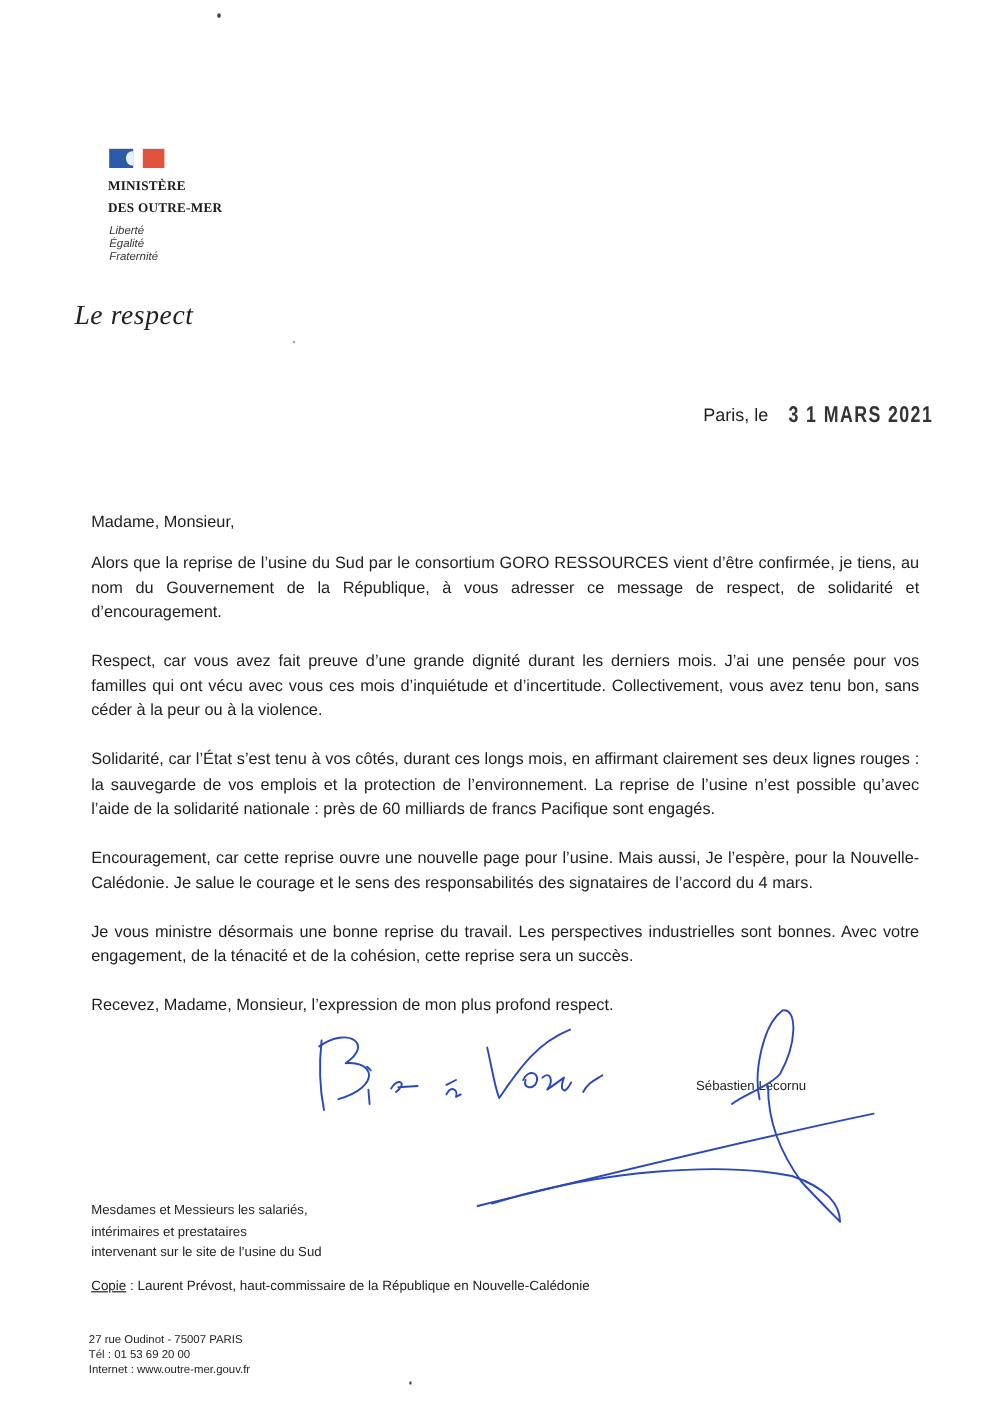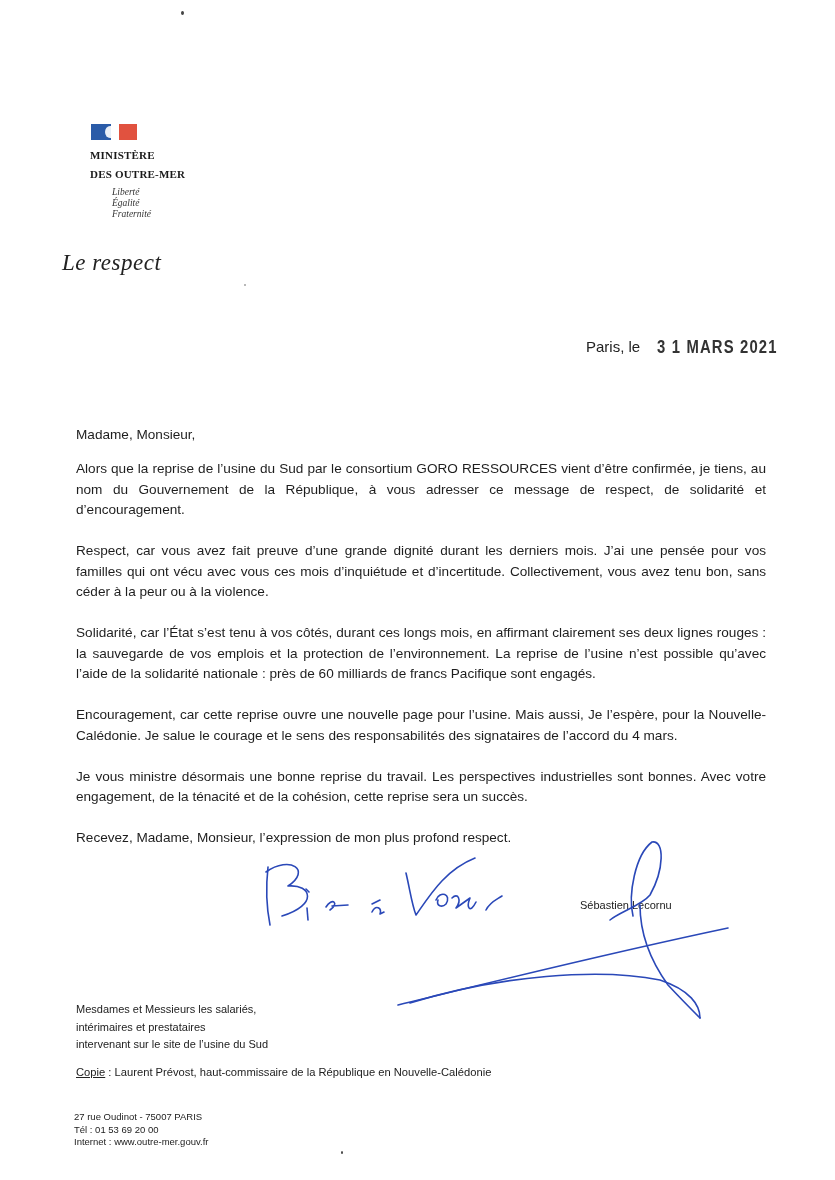--- a/index.html
+++ b/index.html
@@ -7,22 +7,22 @@
          font-family: "DejaVu Sans", sans-serif; }
   .abs { position: absolute; }
   .flag { left: 91px; top: 124px; width: 46px; height: 16px; display: flex; }
   .flag .blue { width: 20px; height: 16px; background: #2a5ba8; position: relative; overflow: hidden; }
   .flag .gap { width: 8px; height: 16px; background: #ffffff; }
   .flag .red { width: 18px; height: 16px; background: #e1523f; }
   .flag .blue::after { content: ""; position: absolute; right: -4px; top: 2px; width: 10px; height: 12px;
         border-radius: 50% 0 0 50%; background: #fff; opacity: .9; }
   .ministry { left: 90px; top: 146px; font-family: Liberation Serif, serif; font-weight: bold;
         font-size: 11px; line-height: 19px; letter-spacing: 0.2px; color: #1a1a1a; }
-  .motto { left: 91px; top: 187px; font-family: Liberation Serif, serif; font-style: italic;
-        font-size: 9.5px; line-height: 11px; color: #333; margin-left: 21px; }
+  .motto { left: 91px; top: 187px; font-family: Liberation Sans, sans-serif; font-style: italic;
+        font-size: 9.5px; line-height: 11px; color: #333; }
   .le-ministre { left: 62px; top: 250px; font-family: "Liberation Serif", serif; font-style: italic;
         font-size: 23px; color: #222; letter-spacing: 0.5px; }
   .place { left: 586px; top: 338px; font-family: "Liberation Sans", sans-serif; font-size: 15px; color: #222; }
   .date { left: 657px; top: 336px; font-family: "Liberation Sans", sans-serif; font-weight: bold;
         font-size: 19px; transform: scaleX(0.78); transform-origin: left; letter-spacing: 1.5px; color: #333; }
   .body-text { left: 76px; width: 690px; font-family: "Liberation Sans", sans-serif; font-size: 13.6px;
         line-height: 20.5px; color: #1e1e1e; }
   .body-text p { margin: 0 0 20.5px 0; text-align: justify; }
   .salutation { top: 425px; }
   .paragraphs { top: 459px; }

